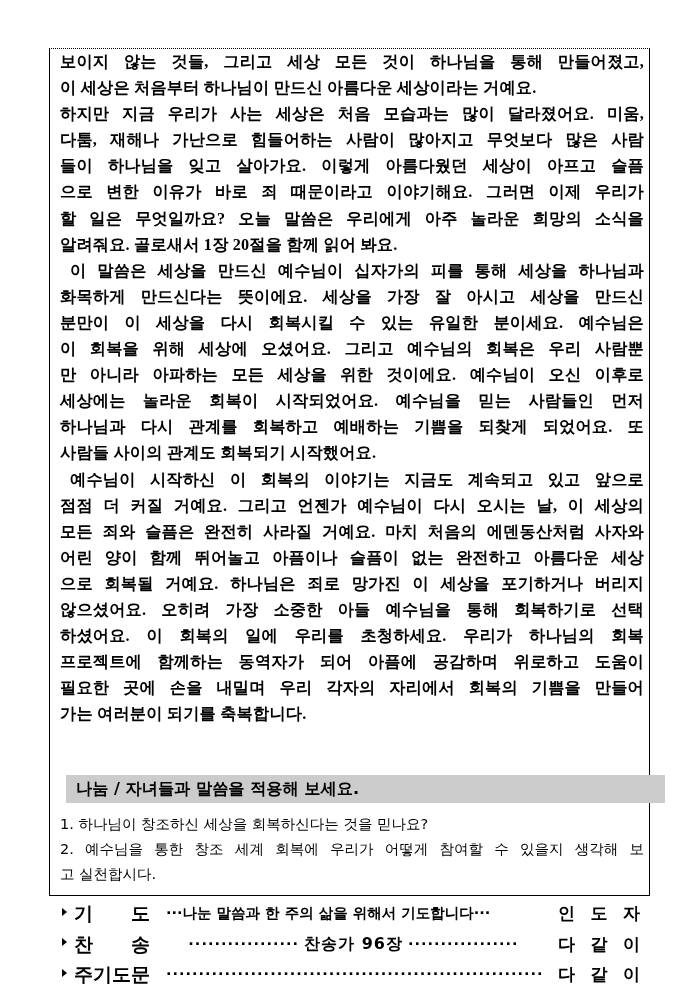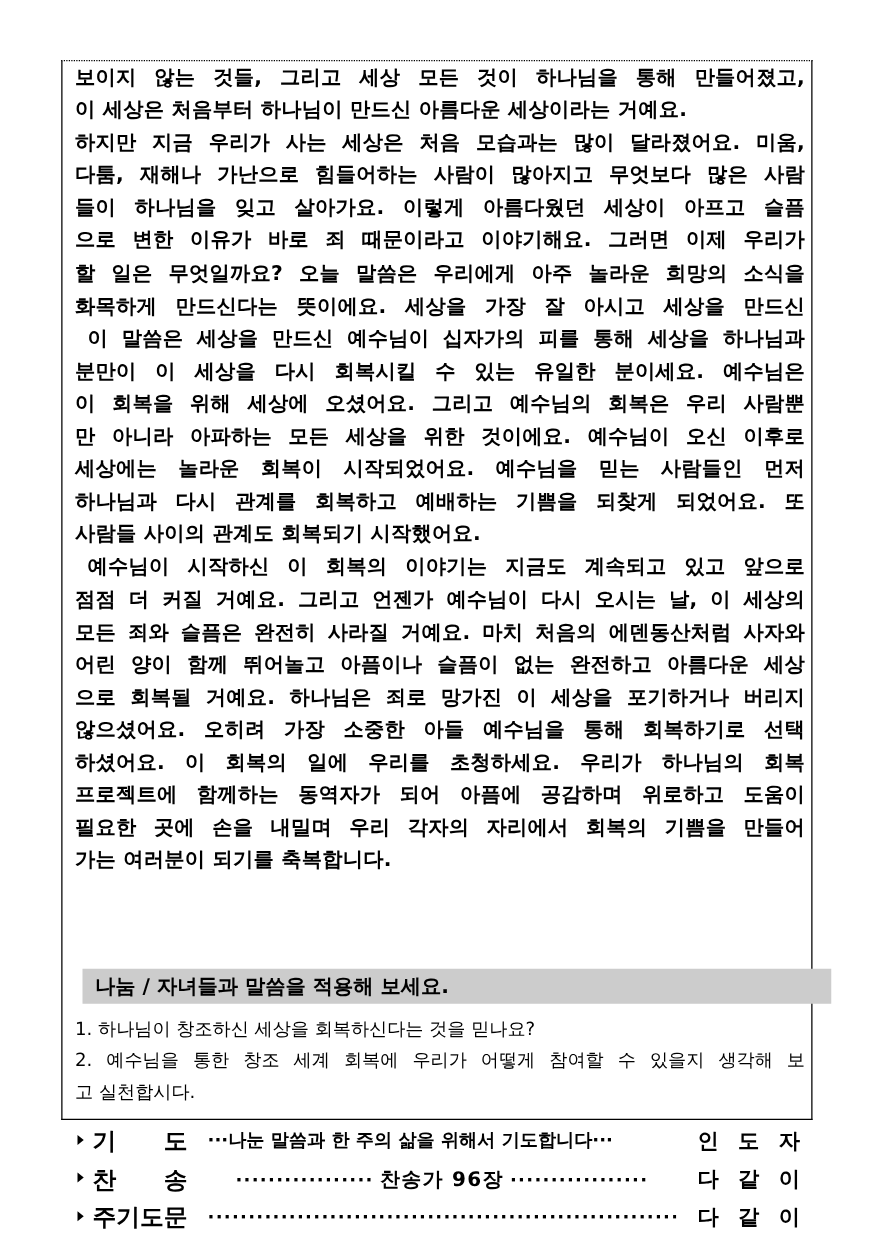--- a/index.html
+++ b/index.html
@@ -3,21 +3,21 @@
 <meta charset="utf-8">
 <style>
   html, body { margin: 0; padding: 0; background: #ffffff; }
   body { width: 700px; height: 992px; position: relative; overflow: hidden;
          font-family: "DejaVu Sans", sans-serif; color: #000; }
   .box { position: absolute; left: 49px; top: 48px; width: 601px; height: 848px;
          border-left: 1px solid #000; border-right: 1px solid #000; border-bottom: 1px solid #000;
          border-top: 1px dotted #000; box-sizing: border-box; }
   .body-text { position: absolute; left: 10px; top: 0px; width: 584px; }
   .line { height: 26.1px; line-height: 26px; font-size: 16.2px; font-weight: bold;
-          white-space: nowrap; text-align: justify; text-align-last: justify; letter-spacing: 0.2px; }
+          white-space: nowrap; text-align: justify; text-align-last: justify; letter-spacing: 0.2px; font-family: Liberation Serif, serif; }
   .line.last { text-align-last: left; }
   .line.indent { padding-left: 10px; }
   .sharing-bar { position: absolute; left: 16px; top: 726px; width: 599px; height: 28px;
                  background: #cccccc; }
   .sharing-title { position: absolute; left: 10px; top: 0; line-height: 28px; font-size: 16.2px;
                    font-weight: bold; white-space: nowrap; }
   .questions { position: absolute; left: 10px; top: 763px; width: 584px; }
   .q { height: 25px; line-height: 25px; font-size: 14.5px; font-weight: normal; white-space: nowrap;
        text-align: justify; text-align-last: justify; }
   .q.last { text-align-last: left; }
@@ -41,22 +41,23 @@
 
 <div class="box">
   <div class="body-text">
     <div class="line">보이지 않는 것들, 그리고 세상 모든 것이 하나님을 통해 만들어졌고,</div>
     <div class="line last">이 세상은 처음부터 하나님이 만드신 아름다운 세상이라는 거예요.</div>
     <div class="line">하지만 지금 우리가 사는 세상은 처음 모습과는 많이 달라졌어요. 미움,</div>
     <div class="line">다툼, 재해나 가난으로 힘들어하는 사람이 많아지고 무엇보다 많은 사람</div>
     <div class="line">들이 하나님을 잊고 살아가요. 이렇게 아름다웠던 세상이 아프고 슬픔</div>
     <div class="line">으로 변한 이유가 바로 죄 때문이라고 이야기해요. 그러면 이제 우리가</div>
     <div class="line">할 일은 무엇일까요? 오늘 말씀은 우리에게 아주 놀라운 희망의 소식을</div>
+    <div class="line last">알려줘요. 골로새서 1장 20절을 함께 읽어 봐요.</div>
+    <div class="line indent">이 말씀은 세상을 만드신 예수님이 십자가의 피를 통해 세상을 하나님과</div>
     <div class="line">화목하게 만드신다는 뜻이에요. 세상을 가장 잘 아시고 세상을 만드신</div>
-    <div class="line indent">이 말씀은 세상을 만드신 예수님이 십자가의 피를 통해 세상을 하나님과</div>
     <div class="line">분만이 이 세상을 다시 회복시킬 수 있는 유일한 분이세요. 예수님은</div>
     <div class="line">이 회복을 위해 세상에 오셨어요. 그리고 예수님의 회복은 우리 사람뿐</div>
     <div class="line">만 아니라 아파하는 모든 세상을 위한 것이에요. 예수님이 오신 이후로</div>
     <div class="line">세상에는 놀라운 회복이 시작되었어요. 예수님을 믿는 사람들인 먼저</div>
     <div class="line">하나님과 다시 관계를 회복하고 예배하는 기쁨을 되찾게 되었어요. 또</div>
     <div class="line last">사람들 사이의 관계도 회복되기 시작했어요.</div>
     <div class="line indent">예수님이 시작하신 이 회복의 이야기는 지금도 계속되고 있고 앞으로</div>
     <div class="line">점점 더 커질 거예요. 그리고 언젠가 예수님이 다시 오시는 날, 이 세상의</div>
     <div class="line">모든 죄와 슬픔은 완전히 사라질 거예요. 마치 처음의 에덴동산처럼 사자와</div>
     <div class="line">어린 양이 함께 뛰어놀고 아픔이나 슬픔이 없는 완전하고 아름다운 세상</div>

